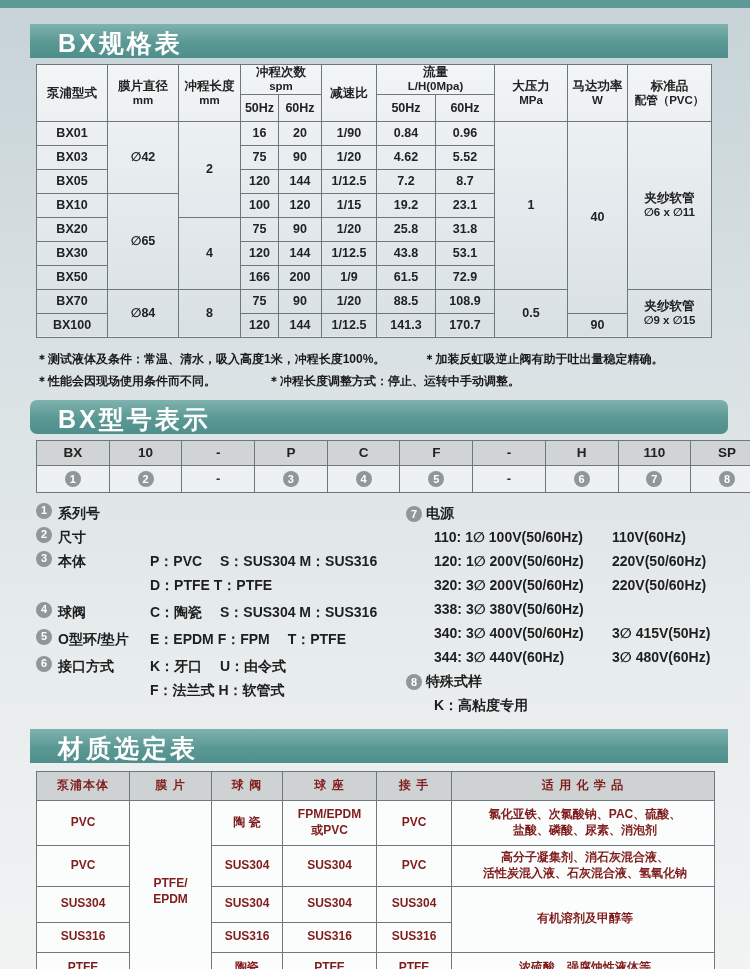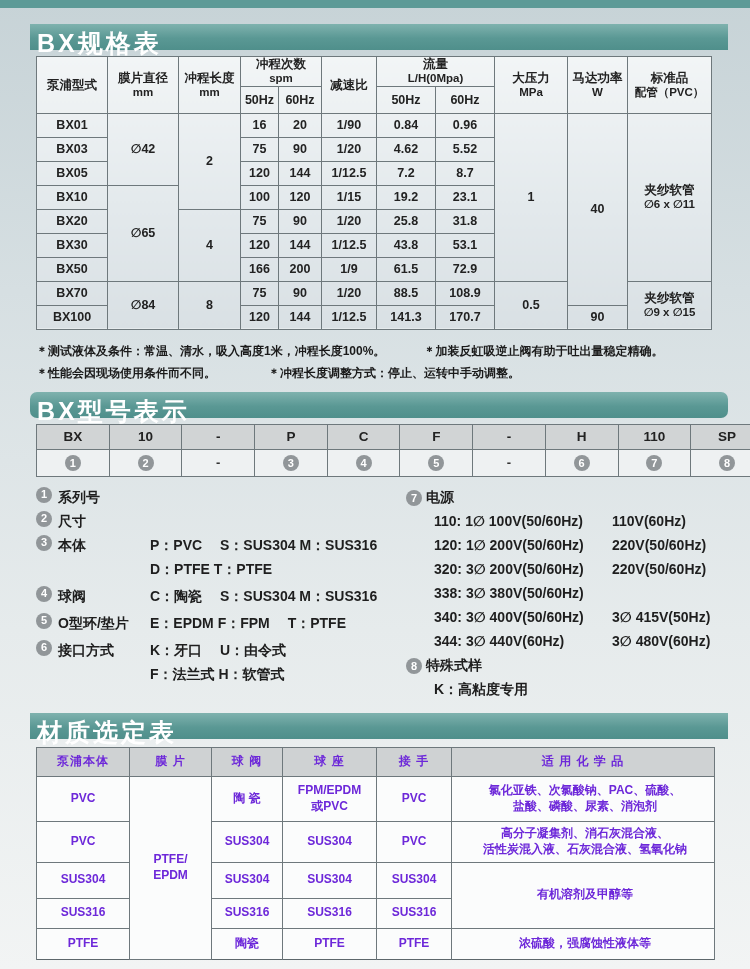--- a/index.html
+++ b/index.html
@@ -1,22 +1,22 @@
 <!DOCTYPE html>
 <html><head>
 <meta charset="utf-8">
 <style>
   html,body{margin:0;padding:0;}
   body{width:750px;font-family:"Liberation Sans","DejaVu Sans",sans-serif;color:#1e1e1e;}
   .page{position:relative;width:750px;height:969px;overflow:hidden;
         background:linear-gradient(180deg,#c7d3d7 0%,#d6dfe2 30%,#e6ebec 65%,#f2f4f4 100%);}
   .top-strip{height:8px;background:#5d9a97;}
-  .banner{margin:0 22px 0 30px;height:26px;line-height:38px;
+  .banner{margin:0 22px 0 30px;height:34px;line-height:38px;
           background:linear-gradient(180deg,#7fb2ae 0%,#5a9894 55%,#4f8f8b 100%);
-          color:#ffffff;font-size:25px;font-weight:bold;letter-spacing:3px;padding-left:7px;box-sizing:border-box;}
+          color:#ffffff;font-size:25px;font-weight:bold;letter-spacing:3px;padding-left:28px;box-sizing:border-box;}
   .banner1{margin-top:16px;}
   .banner2{margin-top:8px;border-radius:7px;}
   .banner3{margin-top:10px;}
 
   
   table{border-collapse:collapse;}
   .spec{margin:6px 0 0 36px;width:675px;table-layout:fixed;
         background:linear-gradient(180deg,#f2f5f6 0%,#e3e9ec 55%,#d9e0e4 100%);
         border:1px solid #5d676b;}
   .spec th,.spec td{border:1px solid #6e787c;text-align:center;vertical-align:middle;
@@ -47,21 +47,21 @@
   .leg-vals{flex:1;}
   .leg-vals div{margin-bottom:3px;}
   .volt-line{display:flex;padding-left:28px;line-height:21px;margin-bottom:3px;}
   .volt-left{width:178px;flex:none;}
   .leg-item-line{line-height:21px;margin-bottom:3px;}
   .indent{padding-left:28px;}
 
   
   .mat{margin:8px 0 0 36px;width:678px;table-layout:fixed;border:1px solid #5d676b;background:#fbfcfc;}
   .mat th,.mat td{border:1px solid #6e787c;text-align:center;vertical-align:middle;
-       font-size:12px;font-weight:bold;color:#6d28d9;line-height:1.3;}
+       font-size:12px;font-weight:bold;color:#7f1d1d;line-height:1.3;}
   .mat th{height:26px;background:#cfd2d3;letter-spacing:1px;}
   .mat td{height:26px;}
   .mat .chem{text-align:center;padding:2px 6px 2px 10px;}
   .mat tr.r1 td{height:40px;}
   .mat tr.r2 td{height:36px;}
   .mat tr.r3 td{height:33px;}
   .mat tr.r4 td{height:27px;}
   .mat tr.r5 td{height:26px;border-bottom:1px dashed #8a9094;}
 </style>
 </head>

